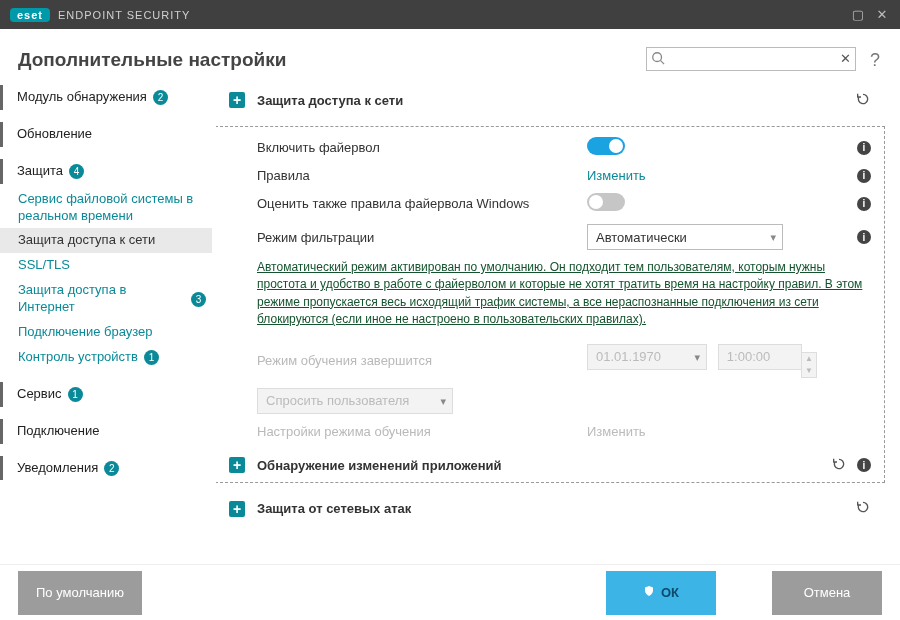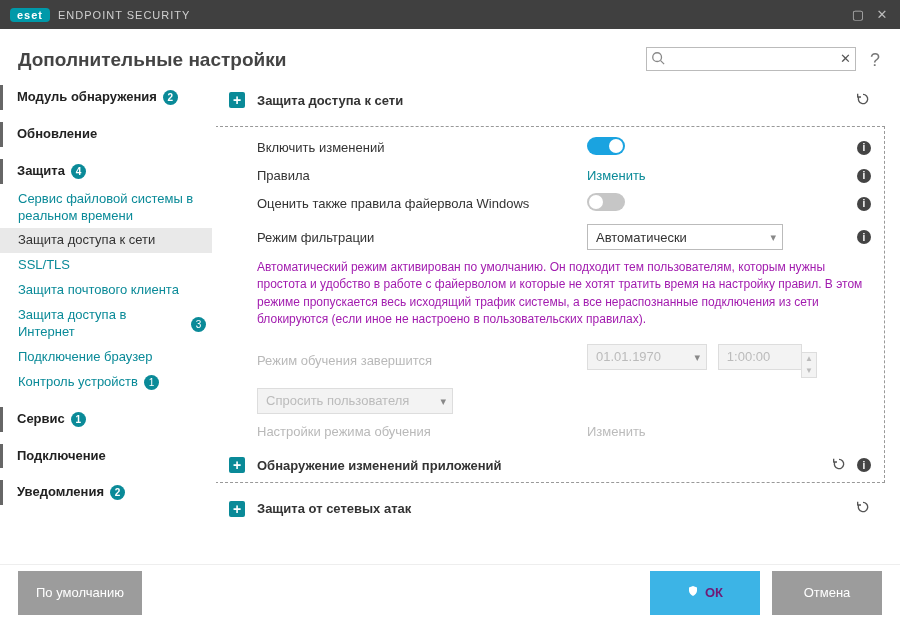--- a/index.html
+++ b/index.html
@@ -18,21 +18,21 @@
   .search .mag { position:absolute; left:5px; top:4px; color:#888; }
   .search .clr { position:absolute; right:5px; top:4px; color:#555; cursor:pointer; }
   .help { font-size:18px; color:#777; cursor:pointer; padding:0 4px;}
   
   .body { display:flex; height:calc(620px - 29px - 46px - 56px); }
   .sidebar { width:216px; padding:10px 4px 0 0; overflow-y:auto; }
   .content { flex:1; padding:6px 16px 6px 0; overflow-y:auto; }
   
   .side-group { margin-bottom:12px; }
   .side-item { display:flex; align-items:center; padding:4px 6px 4px 14px; cursor:pointer; color:#444; line-height:1.3; }
-  .side-item.major { font-weight:700; color:#222; border-left:3px solid #666; margin-bottom:3px;}
+  .side-item.major { font-weight:400; color:#222; border-left:3px solid #666; margin-bottom:3px;}
   .side-item.minor { color:#0a8a98; padding-left:16px; border-left:2px solid transparent; }
   .side-item.minor.active { background:#e9e9e9; color:#333; font-weight:400;}
   .side-item .badge { display:inline-flex; min-width:15px; height:15px; background:#0a8a98; color:#fff; border-radius:8px; font-size:10px; align-items:center; justify-content:center; margin-left:6px; padding:0 4px;}
   
   .panel { border:1px solid transparent; margin-bottom:8px; }
   .panel-head { display:flex; align-items:center; height:36px; padding:0 12px; cursor:pointer; }
   .panel-head .exp { width:16px; height:16px; background:#0a8a98; color:#fff; display:flex; align-items:center; justify-content:center; font-weight:700; font-size:14px; margin-right:12px; border-radius:2px;}
   .panel-head .ttl { font-weight:700; color:#333; flex:1; }
   .panel-head .undo { color:#666; margin-left:8px; cursor:pointer; font-size:15px;}
   .panel.open { outline:1px dashed #999; }
@@ -44,41 +44,41 @@
   .sub-head .undo { color:#666; margin-left:8px; cursor:pointer; font-size:15px;}
   .sub-head .info { margin-left:10px; width:14px; height:14px; border-radius:50%; background:#444; color:#fff; display:inline-flex; align-items:center; justify-content:center; font-size:10px; font-weight:700; cursor:pointer;}
   
   .row { display:flex; align-items:center; padding:5px 0; }
   .row .lbl { width:330px; color:#333; }
   .row.disabled .lbl, .row.disabled .val { color:#b9b9b9; }
   .row .ctl { flex:1; }
   .row .info { margin-left:10px; width:14px; height:14px; border-radius:50%; background:#444; color:#fff; display:inline-flex; align-items:center; justify-content:center; font-size:10px; font-weight:700; cursor:pointer;}
   .link { color:#0a8a98; cursor:pointer; }
   .link.disabled { color:#bbb; cursor:default;}
-  .desc { color:#a21caf; font-size:12px; line-height:1.45; padding:4px 0 10px 0; }
+  .desc { color:#14532d; font-size:12px; line-height:1.45; padding:4px 0 10px 0;text-decoration:underline; }
   
   .toggle { width:38px; height:18px; border-radius:10px; position:relative; display:inline-block; cursor:pointer;}
   .toggle::after { content:""; position:absolute; top:2px; width:14px; height:14px; background:#fff; border-radius:50%; transition:.15s;}
   .toggle.on { background:#1aa3e0;} .toggle.on::after{ right:2px; }
   .toggle.off{ background:#c6c6c6;} .toggle.off::after{ left:2px; }
   
   .select, .dateinput, .timeinput { height:26px; border:1px solid #bbb; background:#fff; display:inline-flex; align-items:center; padding:0 22px 0 8px; position:relative; font-size:13px; color:#333; cursor:pointer;}
   .select .caret, .dateinput .caret { position:absolute; right:6px; top:6px; color:#888; font-size:11px;}
   .select{ width:196px;}
   .select.disabled, .dateinput.disabled, .timeinput.disabled { background:#f3f3f3; color:#bbb; border-color:#ddd; cursor:default;}
   .dateinput{ width:120px;}
   .timeinput{ width:84px; padding-right:18px;}
   .spinner { display:inline-flex; flex-direction:column; border:1px solid #ddd; background:#f3f3f3; width:16px; height:26px; margin-left:-1px;}
   .spinner span{ flex:1; display:flex; align-items:center; justify-content:center; font-size:8px; color:#bbb;}
   
   .footer { height:56px; border-top:1px solid #eee; display:flex; align-items:center; padding:0 18px; gap:12px;}
   .btn { height:44px; padding:0 18px; border:none; cursor:pointer; font-size:13px; display:inline-flex; align-items:center; gap:6px; }
   .btn-default { background:#9c9c9c; color:#fff;}
-  .btn-ok { background:#3cb4e6; color:#701a75; font-weight:600; min-width:110px; justify-content:center;}
-  .btn-cancel { background:#9c9c9c; color:#fff; min-width:110px; justify-content:center;}
+  .btn-ok { background:#3cb4e6; color:#0c4a6e; font-weight:600; min-width:110px; justify-content:center;}
+  .btn-cancel { background:#9c9c9c; color:#fff; min-width:110px; justify-content:center;margin-left:44px;}
   .footer .spacer { flex:1; }
   
   .undo svg { width:16px; height:16px; }
 </style>
 </head>
 <body>
 
 <div class="titlebar">
   <span class="logo">eset</span>
   <span class="title">ENDPOINT SECURITY</span>
@@ -108,21 +108,20 @@
         <div class="side-item major">Модуль обнаружения<span class="badge">2</span></div>
       </div>
       <div class="side-group">
         <div class="side-item major">Обновление</div>
       </div>
       <div class="side-group">
         <div class="side-item major">Защита<span class="badge">4</span></div>
         <div class="side-item minor">Сервис файловой системы в реальном времени</div>
         <div class="side-item minor active">Защита доступа к сети</div>
         <div class="side-item minor">SSL/TLS</div>
-        <div class="side-item minor">Защита почтового клиента</div>
         <div class="side-item minor">Защита доступа в Интернет<span class="badge">3</span></div>
         <div class="side-item minor">Подключение браузер</div>
         <div class="side-item minor">Контроль устройств<span class="badge">1</span></div>
       </div>
       <div class="side-group">
         <div class="side-item major">Сервис<span class="badge">1</span></div>
       </div>
       <div class="side-group">
         <div class="side-item major">Подключение</div>
       </div>
@@ -141,21 +140,21 @@
               <path d="M12 5a7 7 0 1 1-6.3 4" fill="none" stroke="#555" stroke-width="2"></path>
               <path d="M4 4v5h5" fill="none" stroke="#555" stroke-width="2"></path>
             </svg></span>
       </div>
     </div>
 
     <div class="panel open">
       <div class="panel-body">
 
         <div class="row">
-          <span class="lbl">Включить изменений</span>
+          <span class="lbl">Включить файервол</span>
           <span class="ctl"><span class="toggle on"></span></span>
           <span class="info">i</span>
         </div>
 
         <div class="row">
           <span class="lbl">Правила</span>
           <span class="ctl"><span class="link">Изменить</span></span>
           <span class="info">i</span>
         </div>
 

